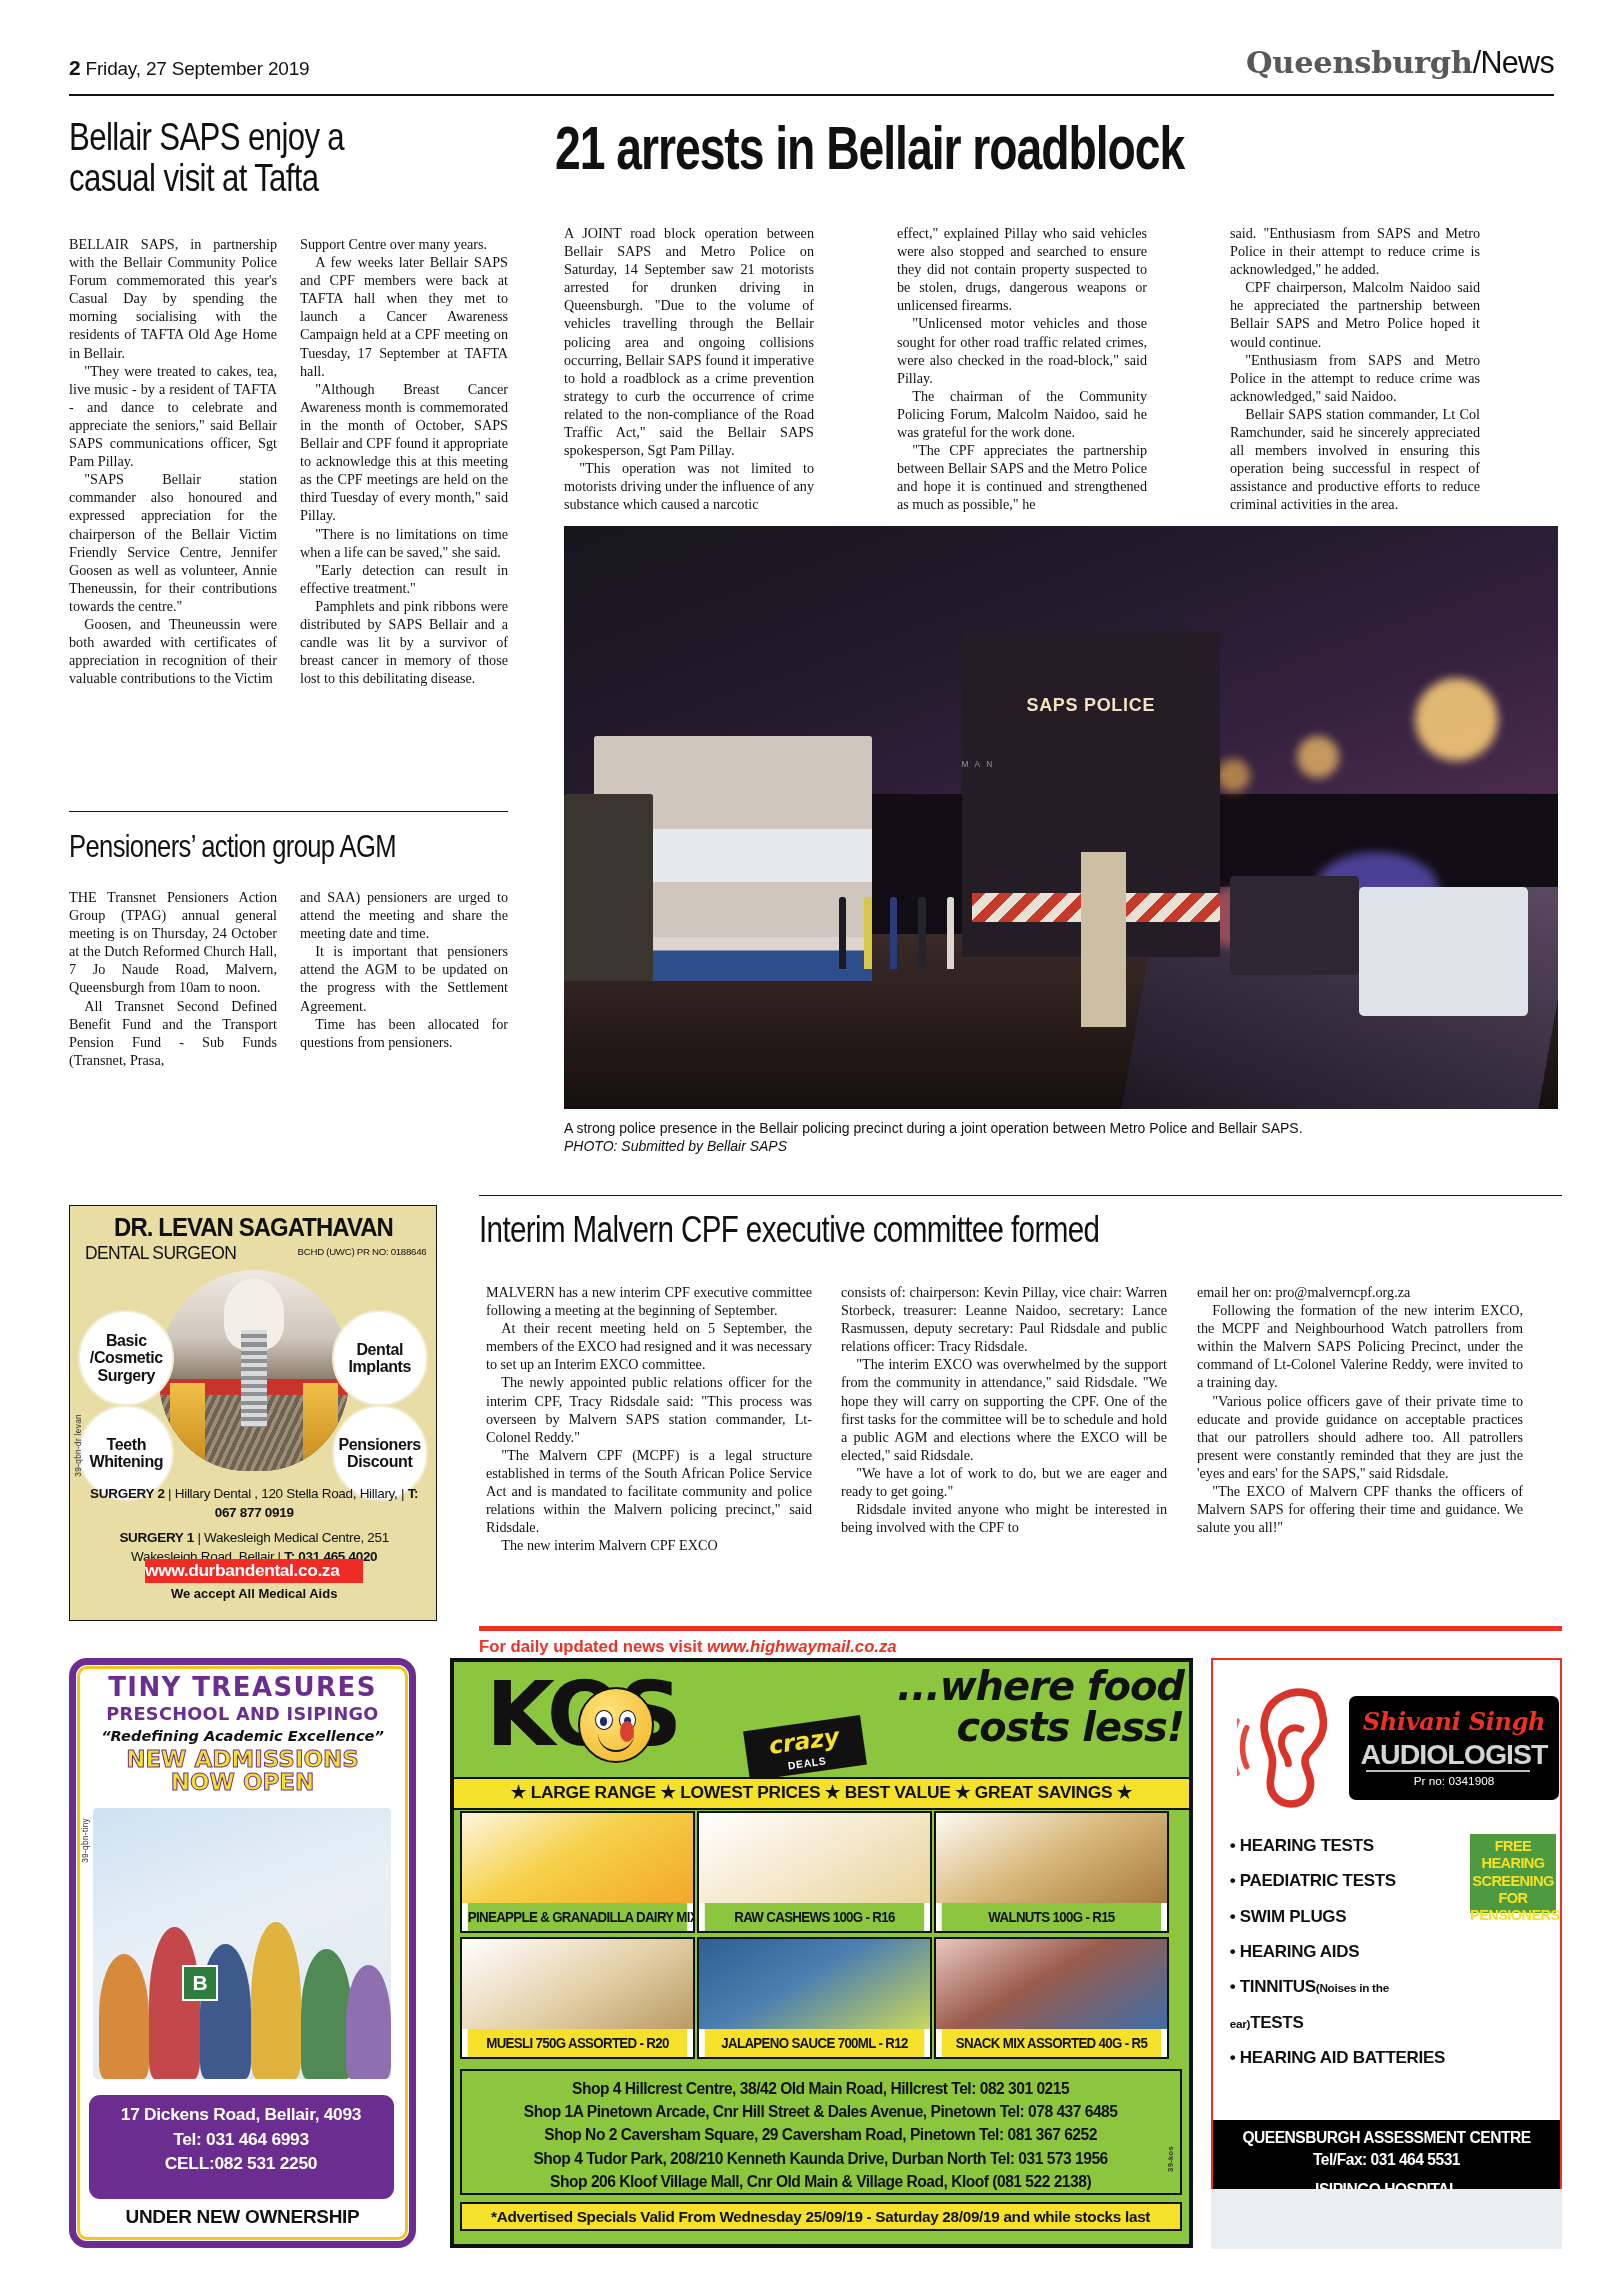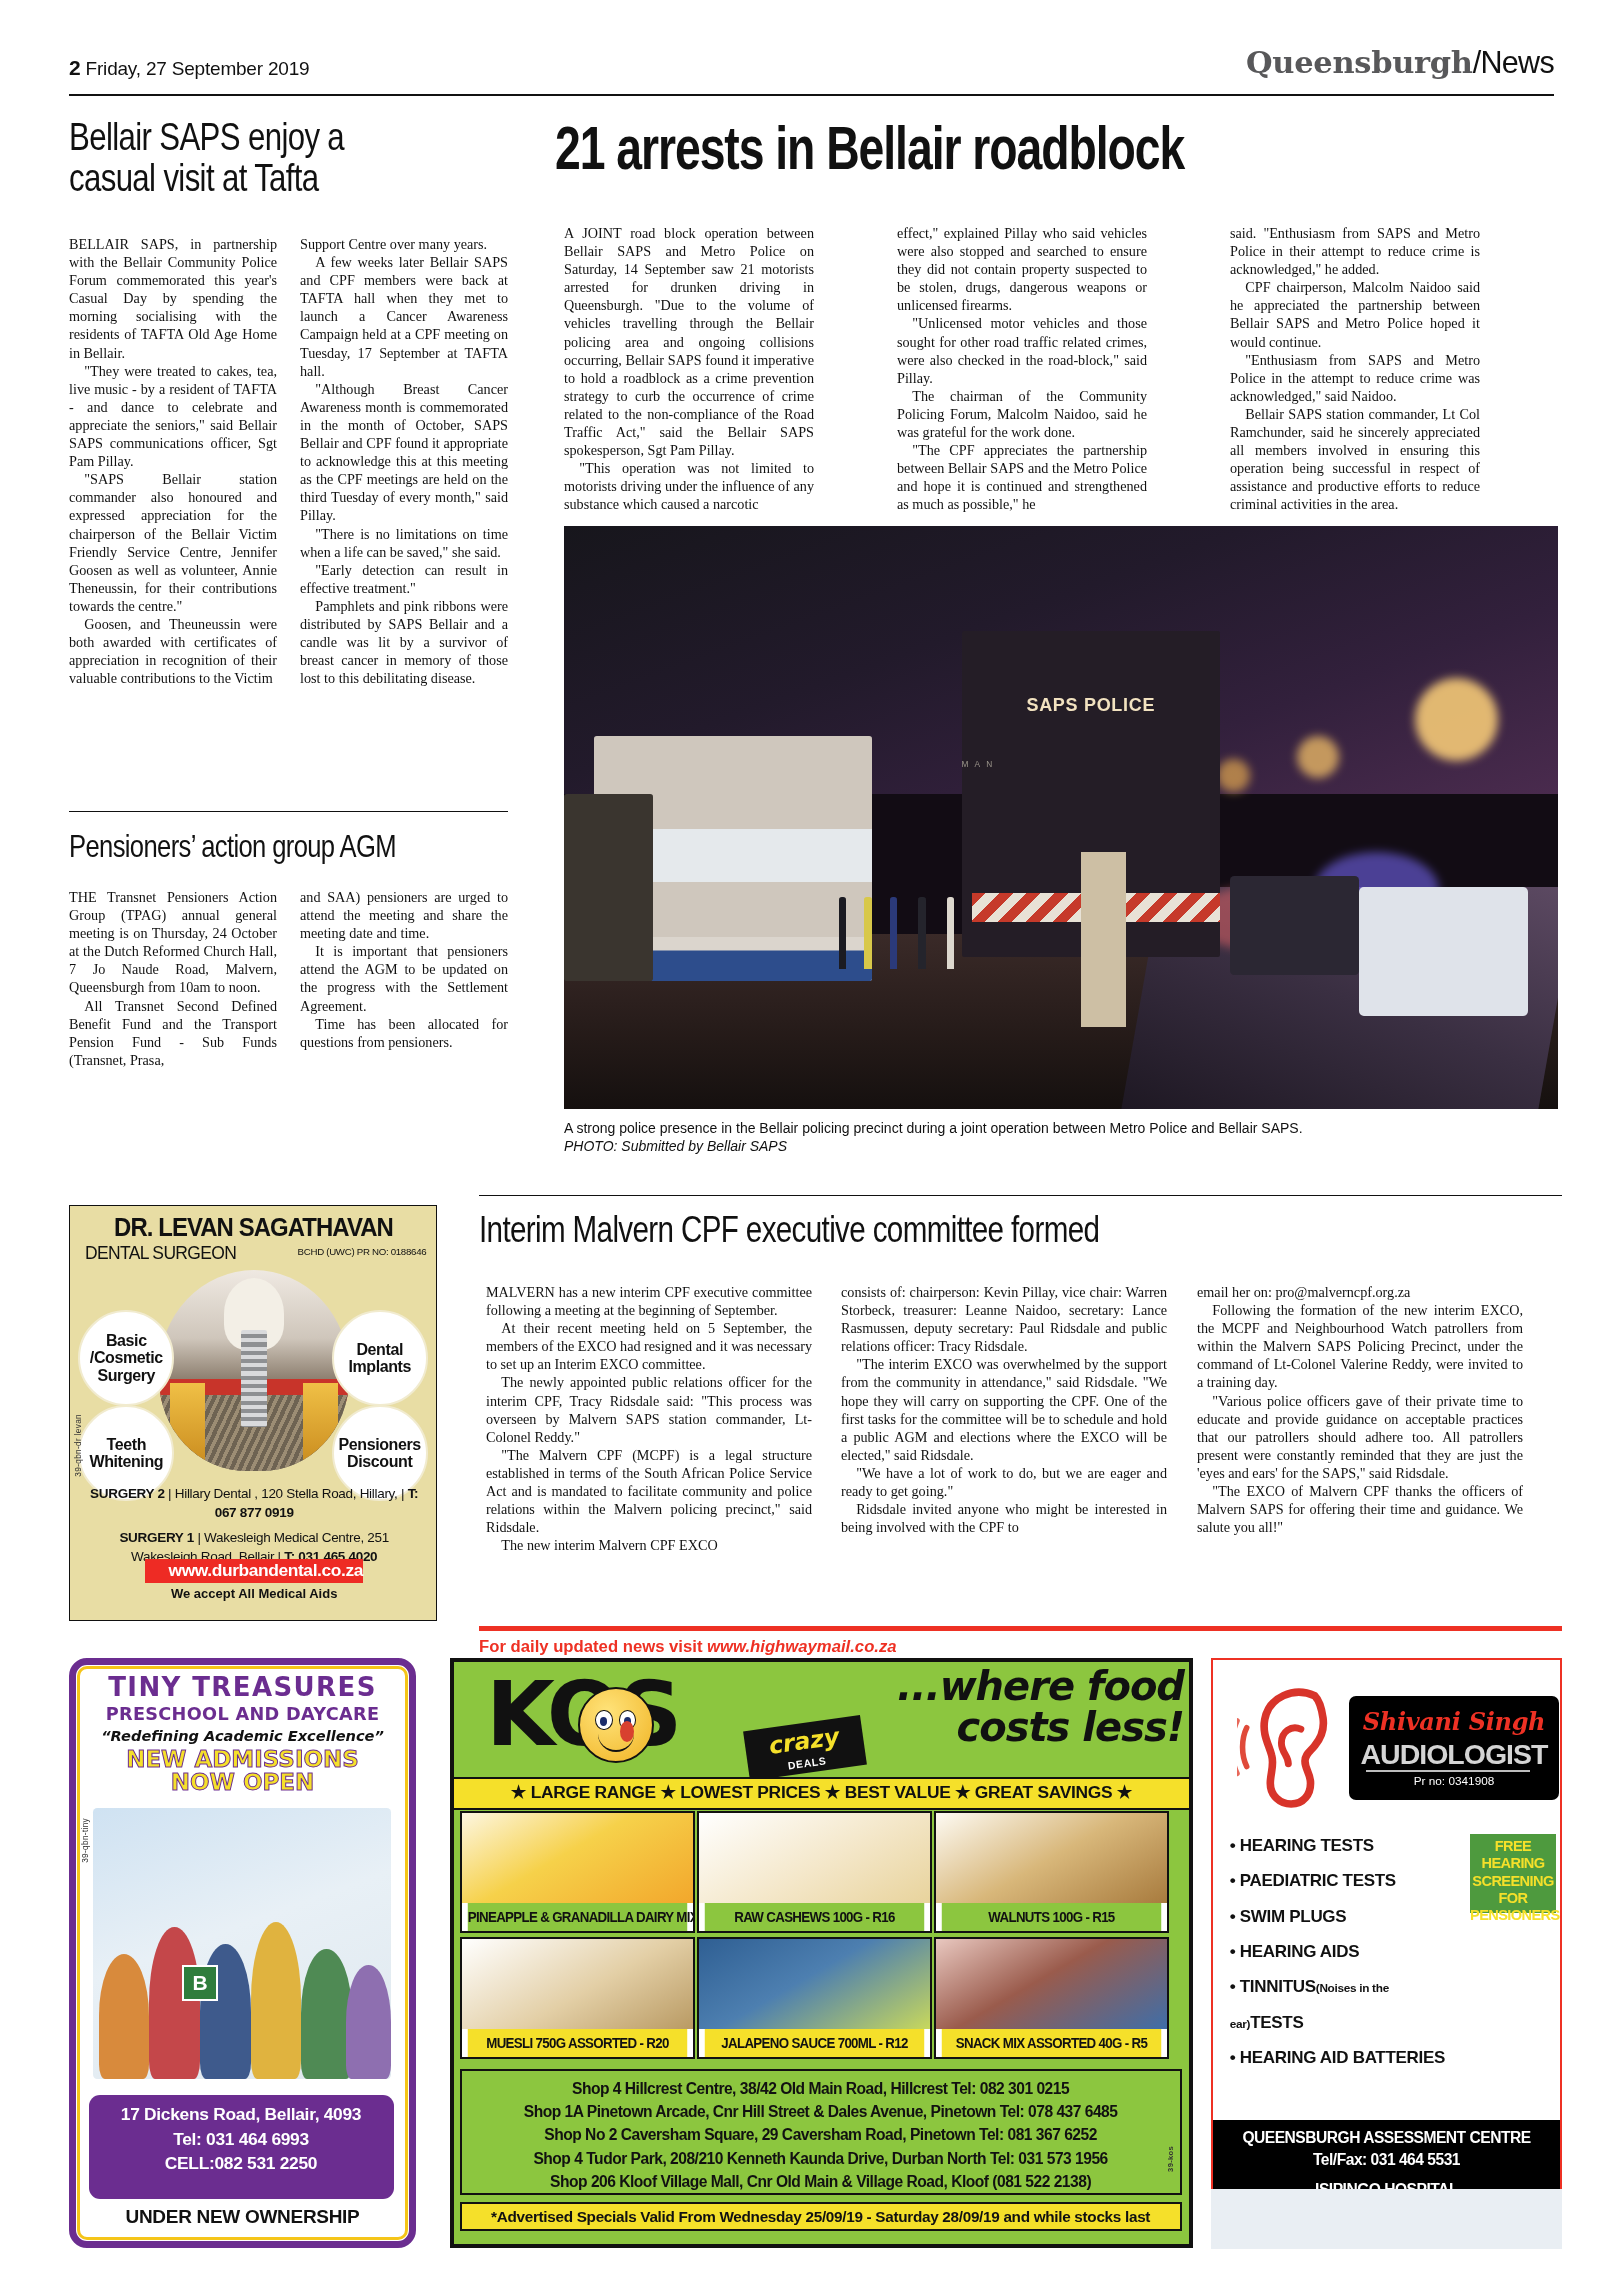--- a/index.html
+++ b/index.html
@@ -104,21 +104,21 @@
   .dent-bone{position:absolute;left:0;top:62%;width:100%;height:38%;
       background:repeating-linear-gradient(115deg,#9c8d74 0 3.5px,#6e6352 3.5px 7.6px);}
   .dent-gold{position:absolute;top:56%;width:18%;height:42%;background:linear-gradient(180deg,#f0c046,#c98b1e);}
   .bubble{position:absolute;background:#fff;border:2.8px solid #f1ebcf;border-radius:50%;
       display:flex;align-items:center;justify-content:center;text-align:center;
       font-family:"Liberation Sans",sans-serif;font-weight:bold;color:#111;line-height:1.08;letter-spacing:-0.4px;}
   .dent-lines{position:absolute;left:16.7px;top:278px;width:335px;text-align:center;
       font-family:"Liberation Sans",sans-serif;font-size:13.5px;color:#111;line-height:1.42;letter-spacing:-0.3px;}
   .dent-lines b{font-weight:bold;}
   .dent-url{position:absolute;left:75px;top:353px;width:218px;height:23.6px;background:#ee2b24;color:#fff;
-      font-family:"Liberation Sans",sans-serif;font-weight:bold;font-size:17.4px;text-align:right;line-height:23.6px;letter-spacing:-0.4px;}
+      font-family:"Liberation Sans",sans-serif;font-weight:bold;font-size:17.4px;text-align:left;line-height:23.6px;letter-spacing:-0.4px;}
   .dent-med{position:absolute;left:16.7px;top:380px;width:335px;text-align:center;
       font-family:"Liberation Sans",sans-serif;font-weight:bold;font-size:13px;color:#111;}
   .vcode{position:absolute;font-family:"Liberation Sans",sans-serif;font-size:8.3px;color:#333;
       writing-mode:vertical-rl;transform:rotate(180deg);letter-spacing:0.3px;}
 
   
   .ad-tiny{left:69px;top:1658px;width:347px;height:590px;background:#fff;border-radius:18px;
       border:7.6px solid #6b2d90;outline:3.5px solid #f5c518;outline-offset:-11.8px;overflow:hidden;}
   .tt-1{position:absolute;left:0;top:7px;width:100%;text-align:center;color:#6b2d90;
       font-family:"DejaVu Sans",sans-serif;font-weight:bold;font-size:26px;letter-spacing:1.4px;}
@@ -356,21 +356,21 @@
         <b>SURGERY 1</b><span> | Wakesleigh Medical Centre, 251 Wakesleigh Road, Bellair  | </span><b>T: 031 465 4020</b>
       </div>
     </div>
     <div class="dent-url">www.durbandental.co.za</div>
     <div class="dent-med">We accept All Medical Aids</div>
     <div class="vcode" style="left:2.8px;top:208px;">39-qbn-dr levan</div>
   </div>
 
   <div class="adbox ad-tiny">
     <div class="tt-1">TINY TREASURES</div>
-    <div class="tt-2">PRESCHOOL AND DAYCARE</div>
+    <div class="tt-2">PRESCHOOL AND ISIPINGO</div>
     <div class="tt-3">“Redefining Academic Excellence”</div>
     <div class="tt-4">
       <div>NEW ADMISSIONS</div>
       <div>NOW OPEN</div>
     </div>
     <div class="tt-photo">
       <div class="kid" style="left:2%;width:17%;height:46%;background:#d88a3c;"></div>
       <div class="kid" style="left:19%;width:17%;height:56%;background:#c4474a;"></div>
       <div class="kid" style="left:36%;width:17%;height:50%;background:#3e5a8c;"></div>
       <div class="kid" style="left:53%;width:17%;height:58%;background:#e0b33f;"></div>

